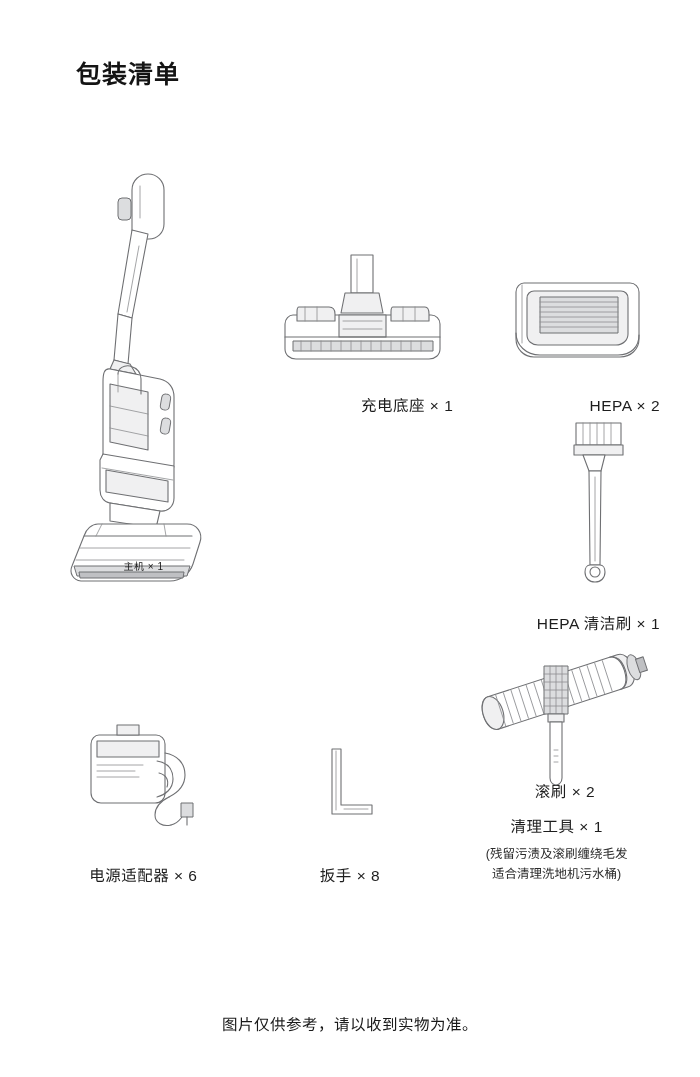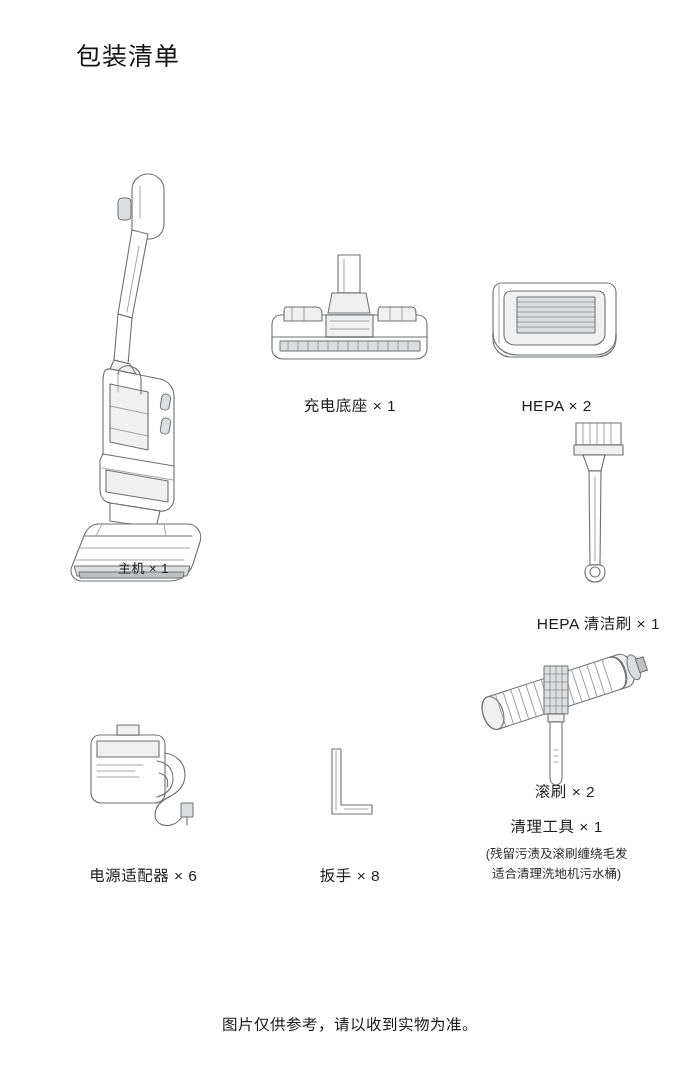--- a/index.html
+++ b/index.html
@@ -17,23 +17,23 @@
   }
   .page {
     position: relative;
     width: 700px;
     height: 1077px;
     box-sizing: border-box;
   }
   .page-title {
     position: absolute;
     left: 76px;
-    top: 36px;
+    top: 54px;
     font-size: 25px;
-    font-weight: normal;
+    font-weight: bold;
     letter-spacing: 1px;
     color: #141414;
   }
 
   
   .grid {
     position: absolute;
     left: 40px;
     top: 115px;
     width: 620px;
@@ -65,21 +65,21 @@
   .subcaption {
     font-size: 12.5px;
     color: #2b2b2b;
     text-align: center;
     line-height: 1.65;
     margin-top: 8px;
   }
 
   
   .row1 { height: 300px; align-items: flex-end; }
-  .row1 .cell { justify-content: flex-end; height: 100%; }
+  .row1 .cell { justify-content: flex-end; height: 100%; align-items: flex-end; }
   .row1 .caption { margin-top: 14px; }
 
   .row2 { height: 270px; align-items: flex-end; flex-direction: column; }
   .row2 .cell { justify-content: flex-end; height: 100%; }
   .row2 .caption { margin-top: 16px; }
 
   .row3 { height: 200px; align-items: flex-end; }
   .row3 .cell { justify-content: flex-end; height: 100%; }
   .row3 .caption { margin-top: 16px; text-align: right; }
 
@@ -93,21 +93,21 @@
     display: flex;
     align-items: flex-end;
     justify-content: center;
   }
   .main-unit-caption {
     position: absolute;
     left: 40px;
     top: 558px;
     width: 207px;
     text-align: center;
-    font-size: 13px;
+    font-size: 10px;
     letter-spacing: 0.5px;
   }
 
   .footer-note {
     position: absolute;
     left: 0;
     right: 0;
     top: 1012px;
     text-align: center;
     font-size: 15.5px;

